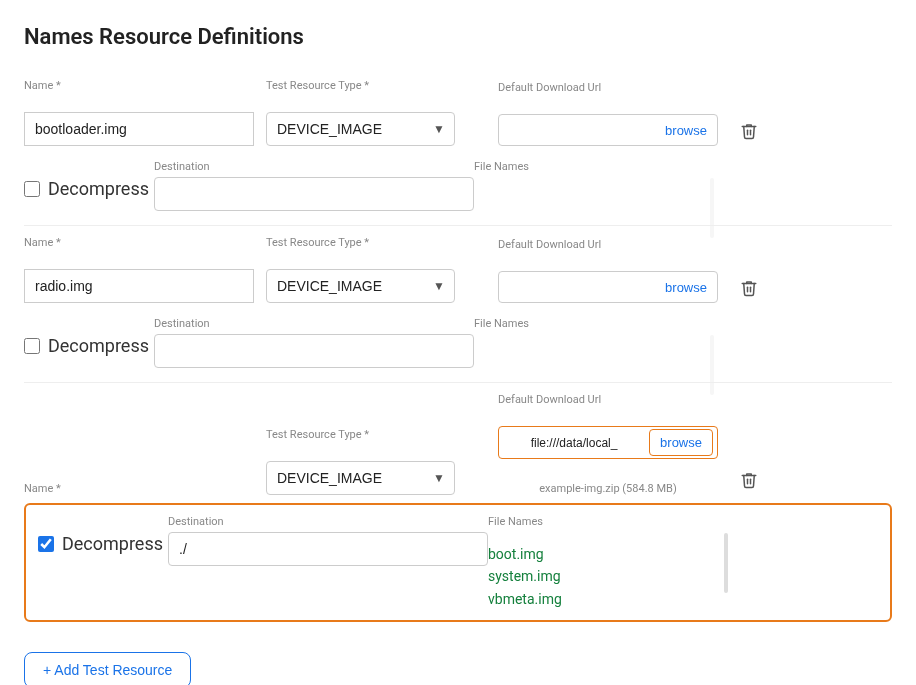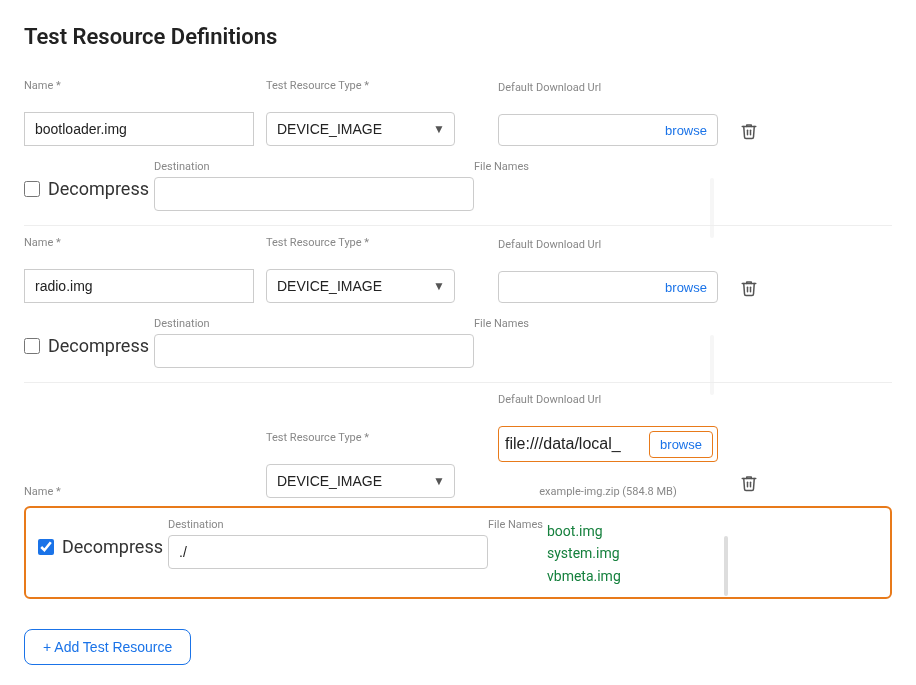--- a/index.html
+++ b/index.html
@@ -194,22 +194,22 @@
       padding: 8px 10px;
       font-size: 14px;
       color: #222;
       outline: none;
       background: #fff;
       width: 100%;
     }
 
     .filenames-group {
       display: flex;
-      flex-direction: row;
-      gap: 4px;
+      flex-direction: column;
+      gap: 13px;
       flex: 1;
       max-width: 240px;
       position: relative;
     }
     .filenames-group label {
       font-size: 11px;
       color: #888;
     }
     .filenames-content {
       font-size: 14px;
@@ -247,21 +247,21 @@
 
     .url-row-outlined .url-input-row {
       border: 1.5px solid #e87a1a;
     }
   </style>
 </head>
 <body>
 
 
 
-<h1>Test Resource Definitions</h1>
+<h1>Names Resource Definitions</h1>
 
 <div id="resources-container">
     <div class="resource-block">
       <div class="resource-row">
         <div class="field-group field-name">
     <label>Name *</label>
     <input type="text" class="" value="bootloader.img" style="">
   </div>
         <div class="field-group field-type">
     <label>Test Resource Type *</label>
@@ -367,21 +367,21 @@
     <div class="select-wrapper">
       <select>
         <option selected="">DEVICE_IMAGE</option><option>DEVICE_SCRIPT</option><option>PACKAGE</option>
       </select>
       <span class="select-arrow">▼</span>
     </div>
   </div>
         <div class="field-group url-field-wrapper url-row-outlined">
     <label>Default Download Url</label>
     <div class="url-input-row">
-      <input type="text" value="file:///data/local_" style="font-size: 16px;">
+      <input type="text" value="file:///data/local_" style="font-size: 12px; text-align: center;">
       <button class="browse-btn-outlined">browse</button>
     </div>
     <span class="url-hint">example-img.zip (584.8 MB)</span>
   </div>
         <button class="delete-btn">
           <svg width="18" height="18" viewBox="0 0 24 24" fill="none" stroke="#555" stroke-width="2" stroke-linecap="round" stroke-linejoin="round">
             <polyline points="3 6 5 6 21 6"></polyline>
             <path d="M19 6l-1 14a2 2 0 0 1-2 2H8a2 2 0 0 1-2-2L5 6"></path>
             <path d="M10 11v6"></path>
             <path d="M14 11v6"></path>

